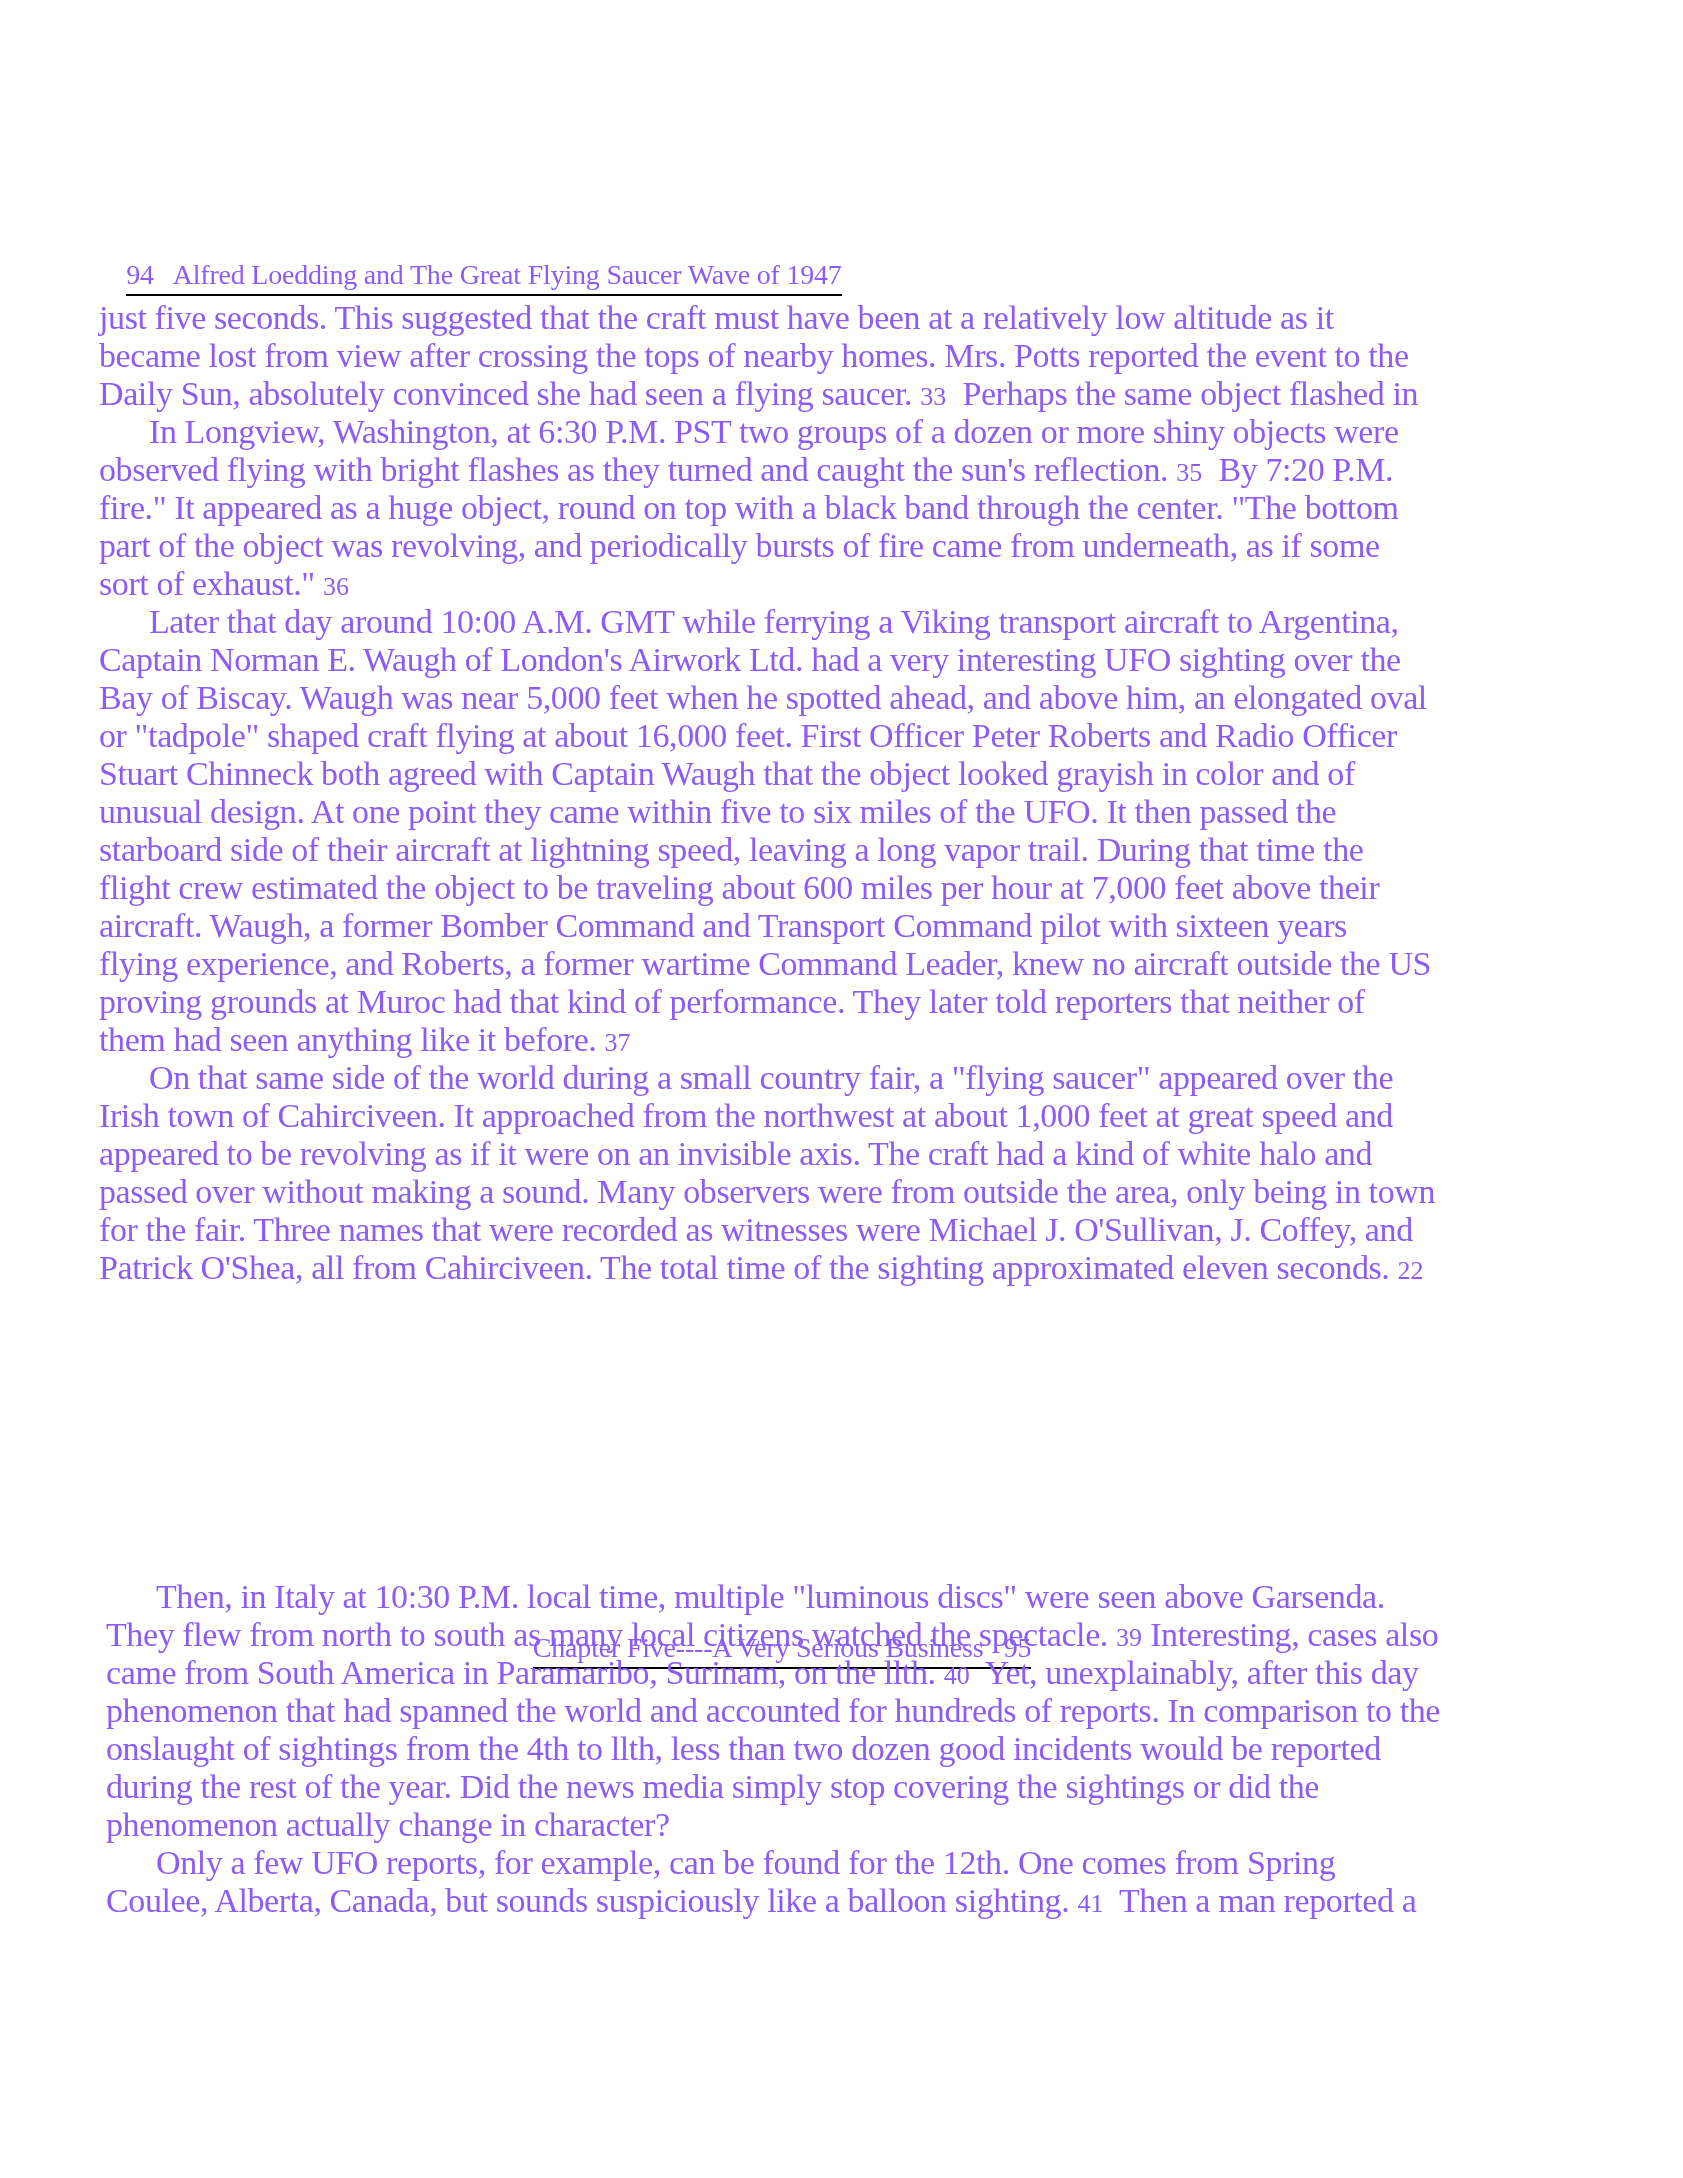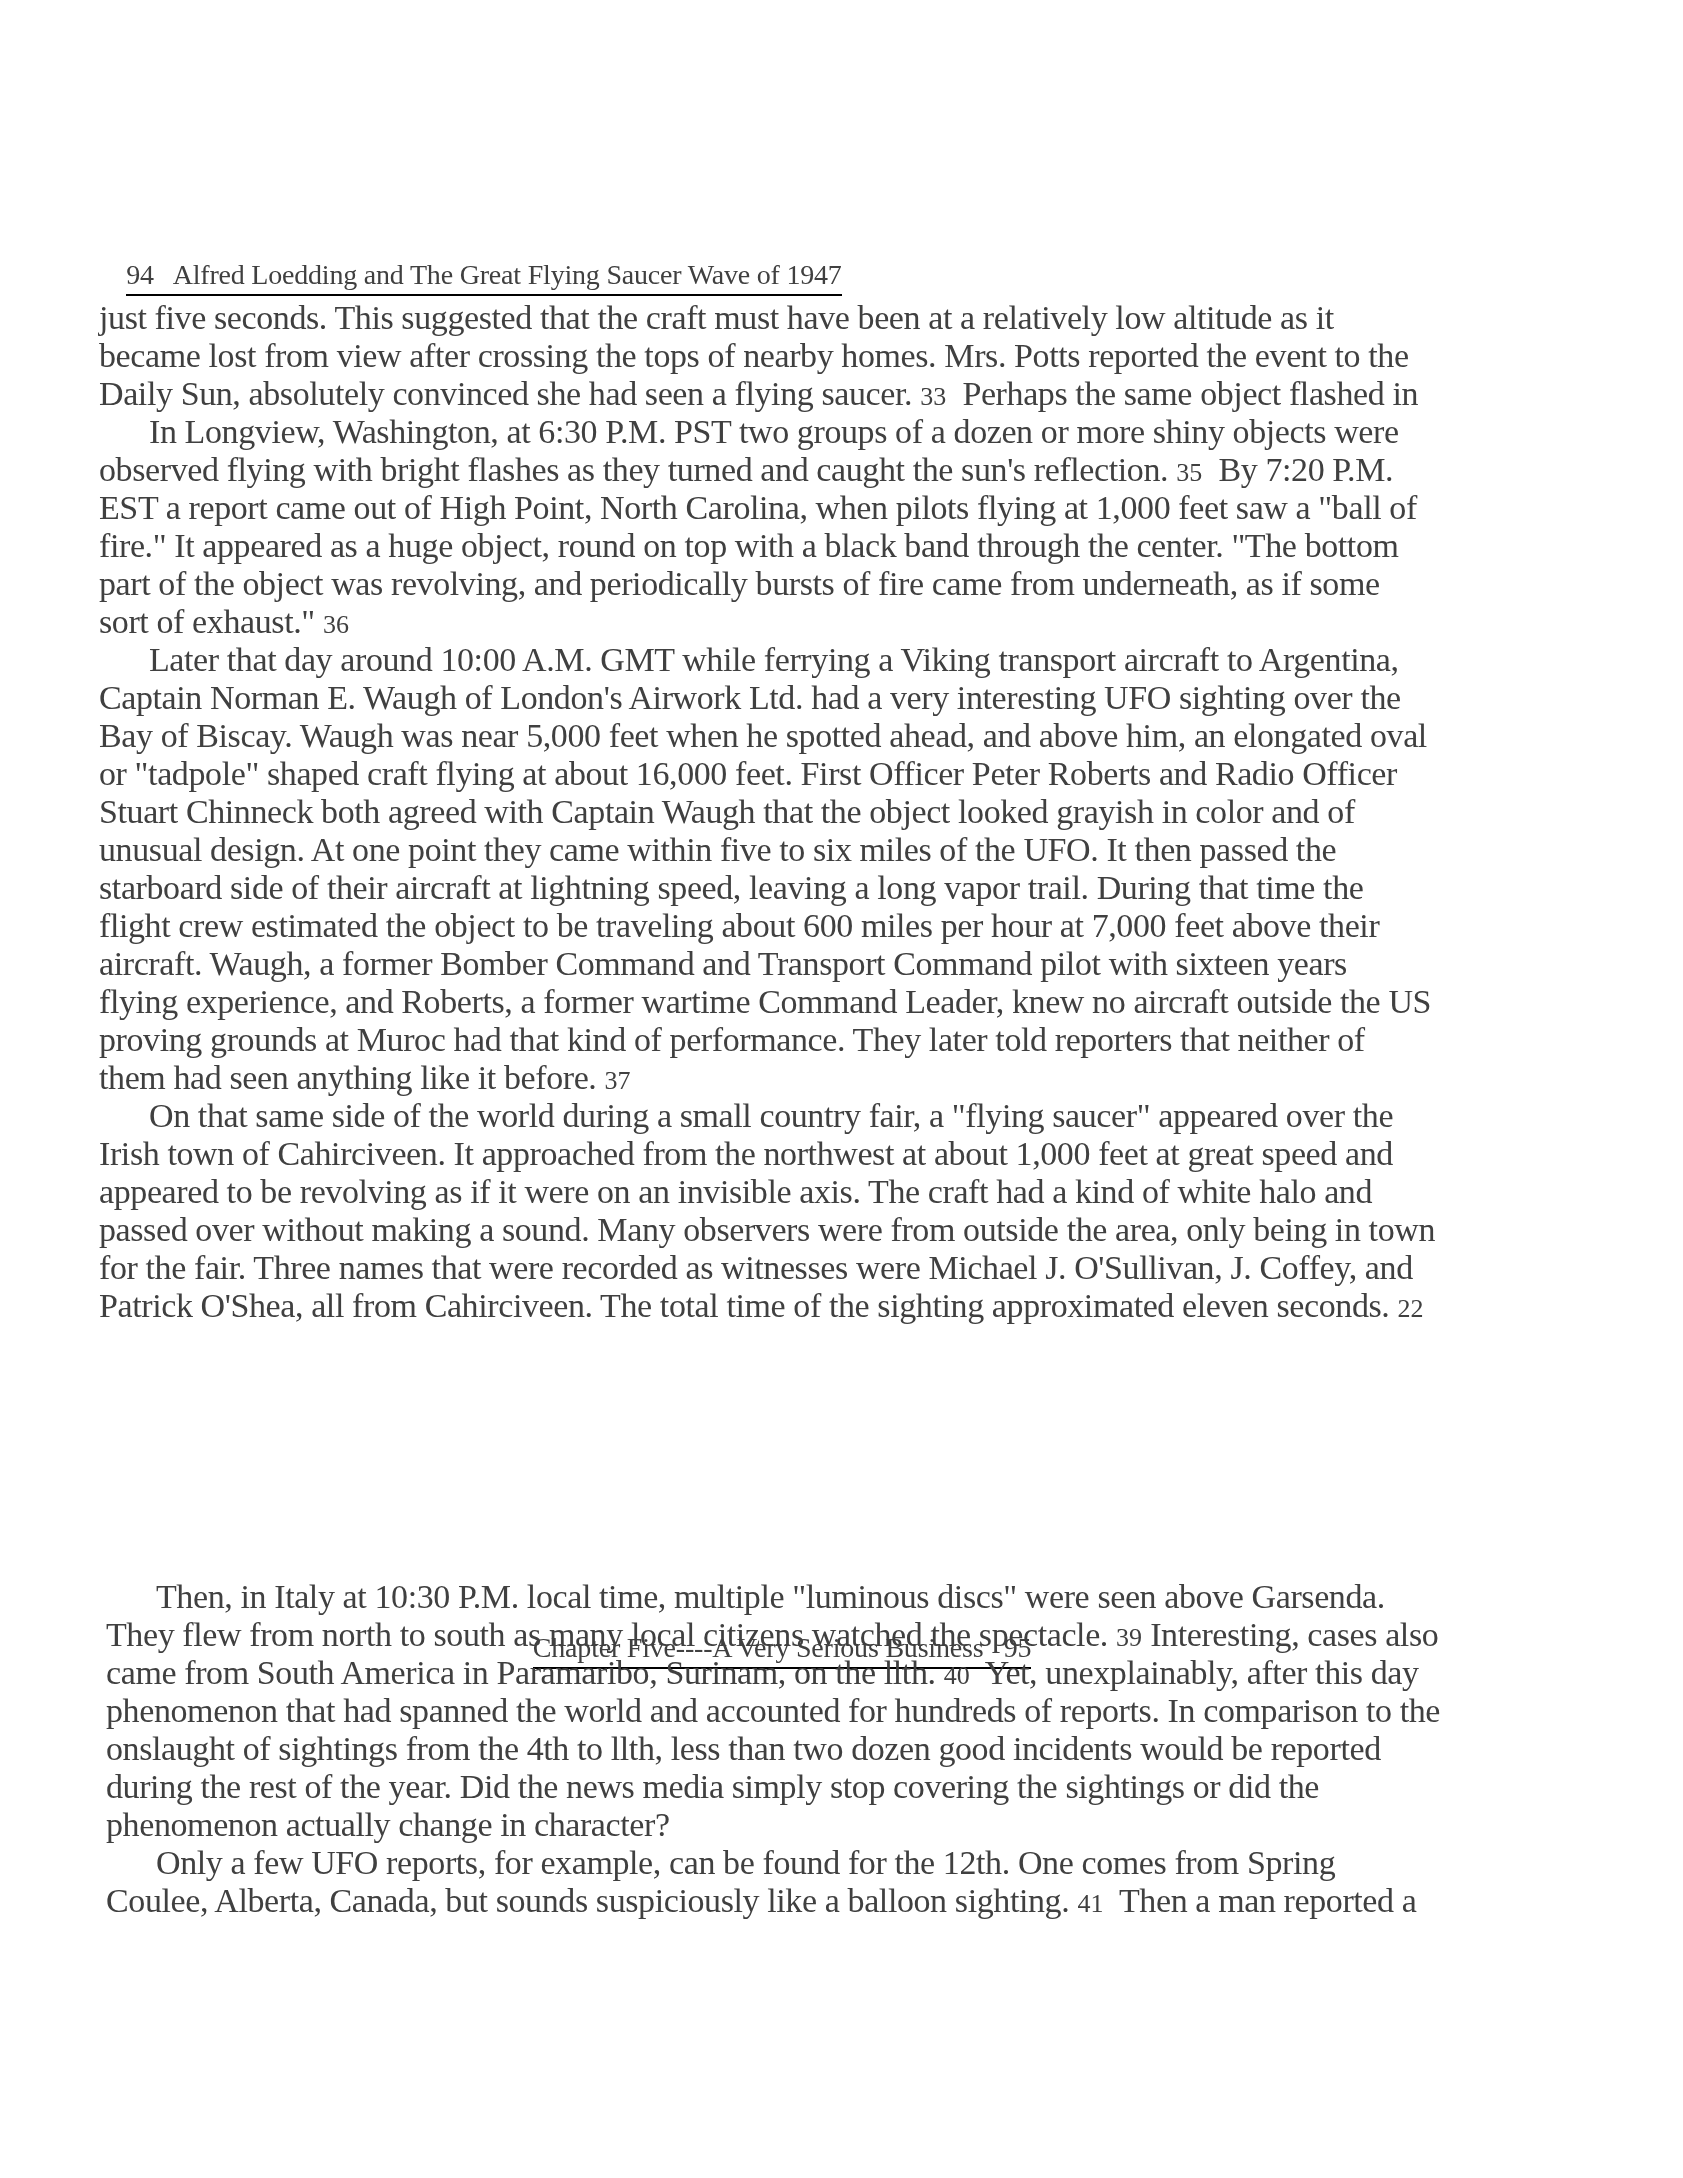--- a/index.html
+++ b/index.html
@@ -5,21 +5,21 @@
   html, body {
     margin: 0;
     padding: 0;
     background: #ffffff;
   }
   #page {
     position: relative;
     width: 1683px;
     height: 2178px;
     background: #ffffff;
-    color: #404040;
+    color: #8b5cf6;
     font-family: "Liberation Serif", "DejaVu Serif", serif;
     overflow: hidden;
   }
   .running-header {
     position: absolute;
     left: 99px;
     width: 1339px;
     font-size: 28px;
     line-height: 32px;
     white-space: pre;
@@ -62,21 +62,20 @@
   <div class="running-header" id="header-top">
     <span class="hdr-text">94   Alfred Loedding and The Great Flying Saucer Wave of 1947</span>
   </div>
 
   <div class="text-block" id="block-page94">
       <div class="line">just five seconds. This suggested that the craft must have been at a relatively low altitude as it</div>
       <div class="line">became lost from view after crossing the tops of nearby homes. Mrs. Potts reported the event to the</div>
       <div class="line">Daily Sun, absolutely convinced she had seen a flying saucer. <span class="fn">33</span>  Perhaps the same object flashed in</div>
       <div class="line indent">In Longview, Washington, at 6:30 P.M. PST two groups of a dozen or more shiny objects were</div>
       <div class="line">observed flying with bright flashes as they turned and caught the sun's reflection. <span class="fn">35</span>  By 7:20 P.M.</div>
-      <div class="line">EST a report came out of High Point, North Carolina, when pilots flying at 1,000 feet saw a "ball of</div>
       <div class="line">fire." It appeared as a huge object, round on top with a black band through the center. "The bottom</div>
       <div class="line">part of the object was revolving, and periodically bursts of fire came from underneath, as if some</div>
       <div class="line">sort of exhaust." <span class="fn">36</span></div>
       <div class="line indent">Later that day around 10:00 A.M. GMT while ferrying a Viking transport aircraft to Argentina,</div>
       <div class="line">Captain Norman E. Waugh of London's Airwork Ltd. had a very interesting UFO sighting over the</div>
       <div class="line">Bay of Biscay. Waugh was near 5,000 feet when he spotted ahead, and above him, an elongated oval</div>
       <div class="line">or "tadpole" shaped craft flying at about 16,000 feet. First Officer Peter Roberts and Radio Officer</div>
       <div class="line">Stuart Chinneck both agreed with Captain Waugh that the object looked grayish in color and of</div>
       <div class="line">unusual design. At one point they came within five to six miles of the UFO. It then passed the</div>
       <div class="line">starboard side of their aircraft at lightning speed, leaving a long vapor trail. During that time the</div>

